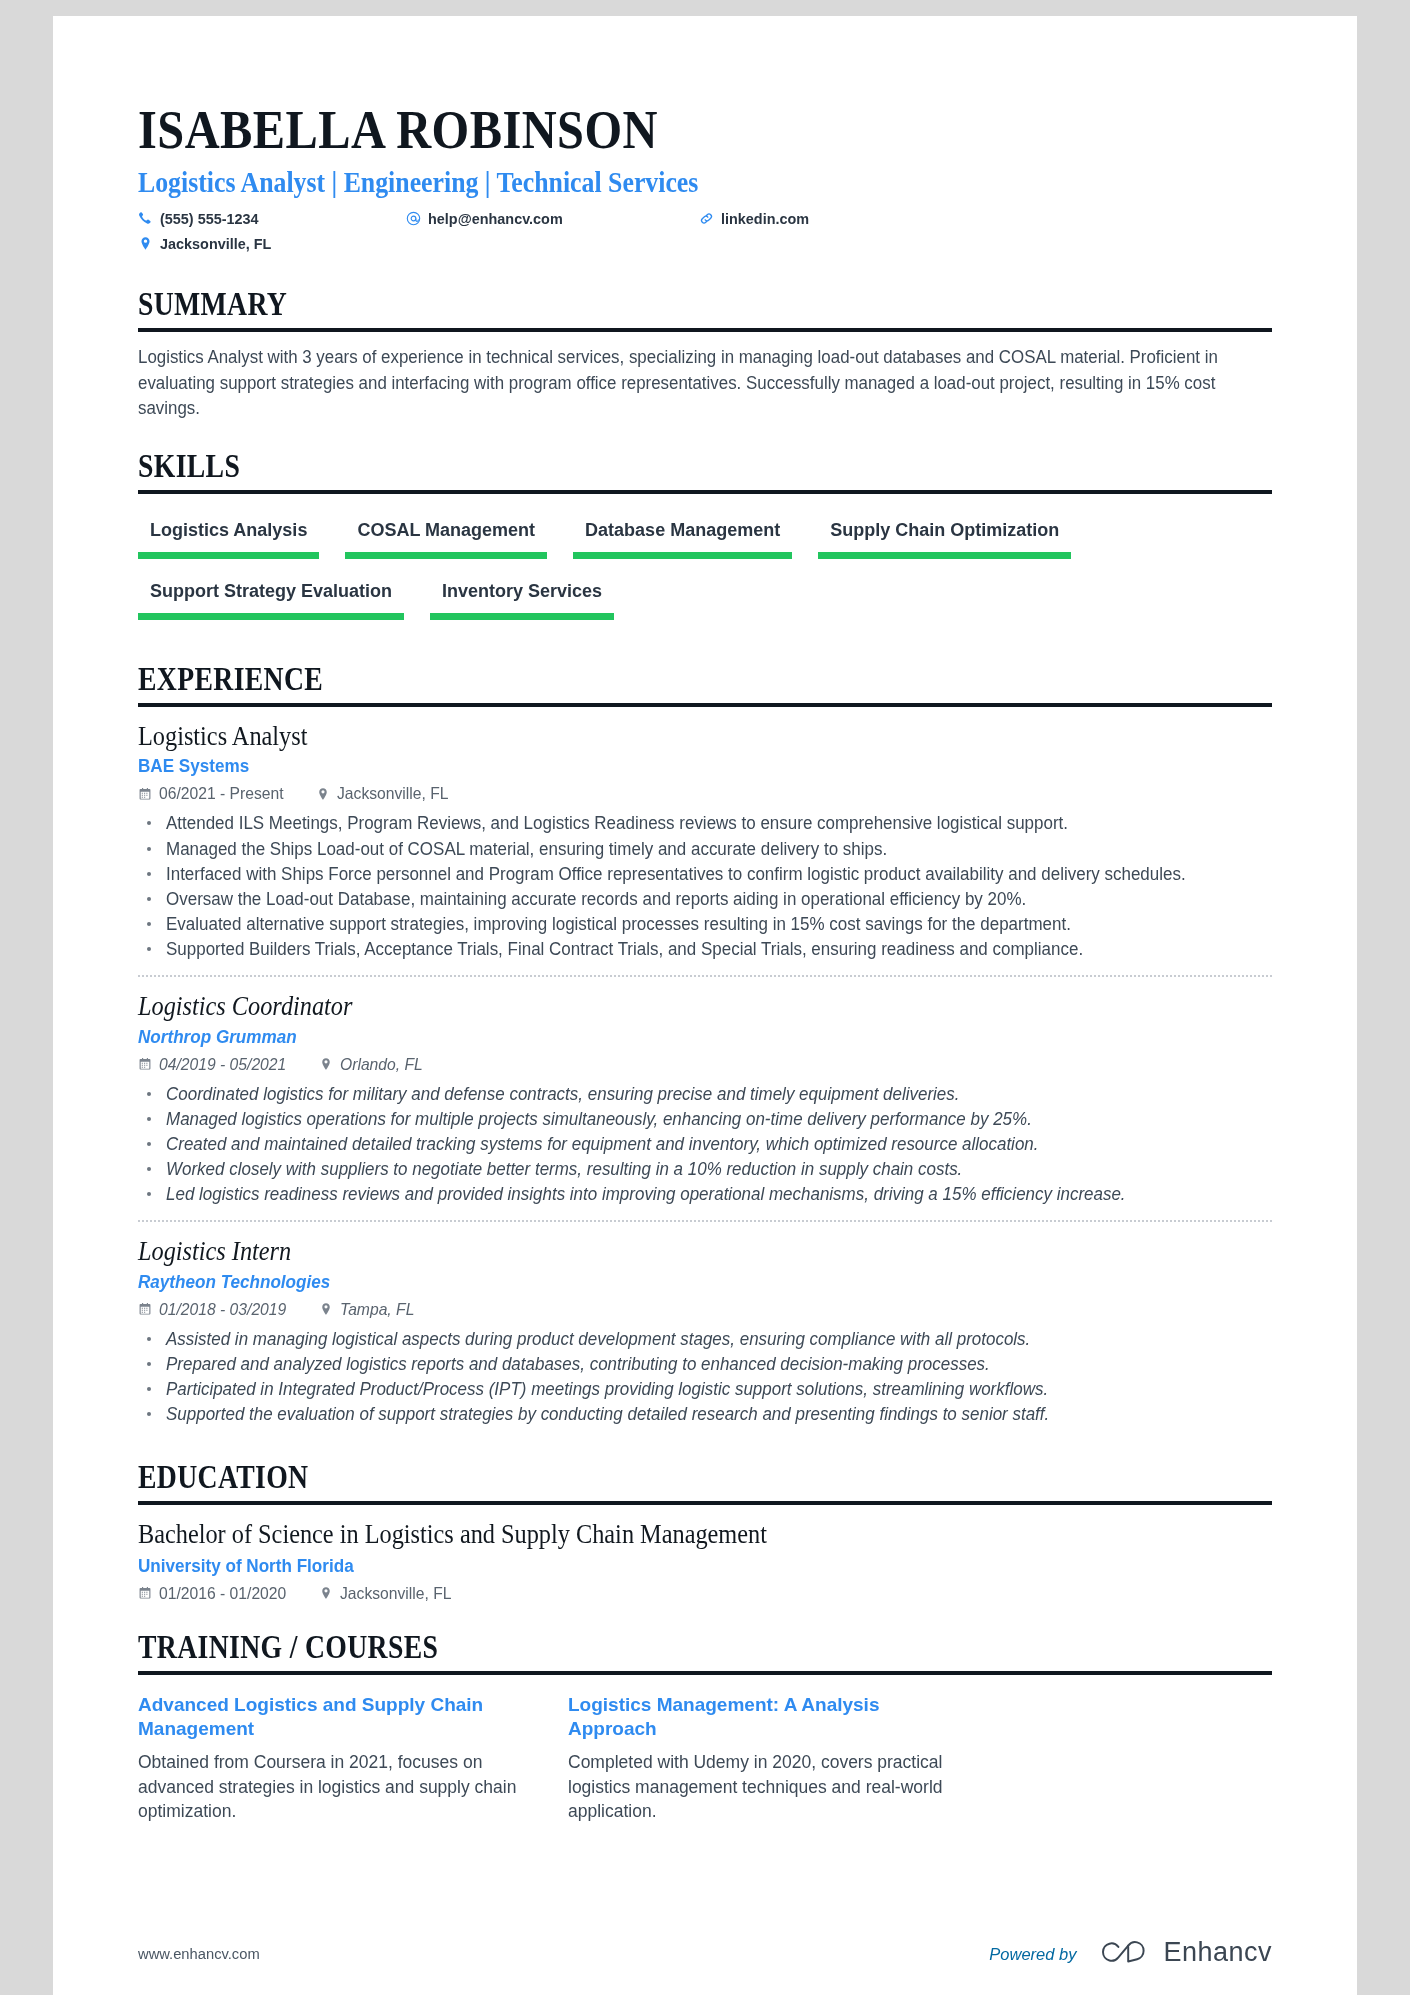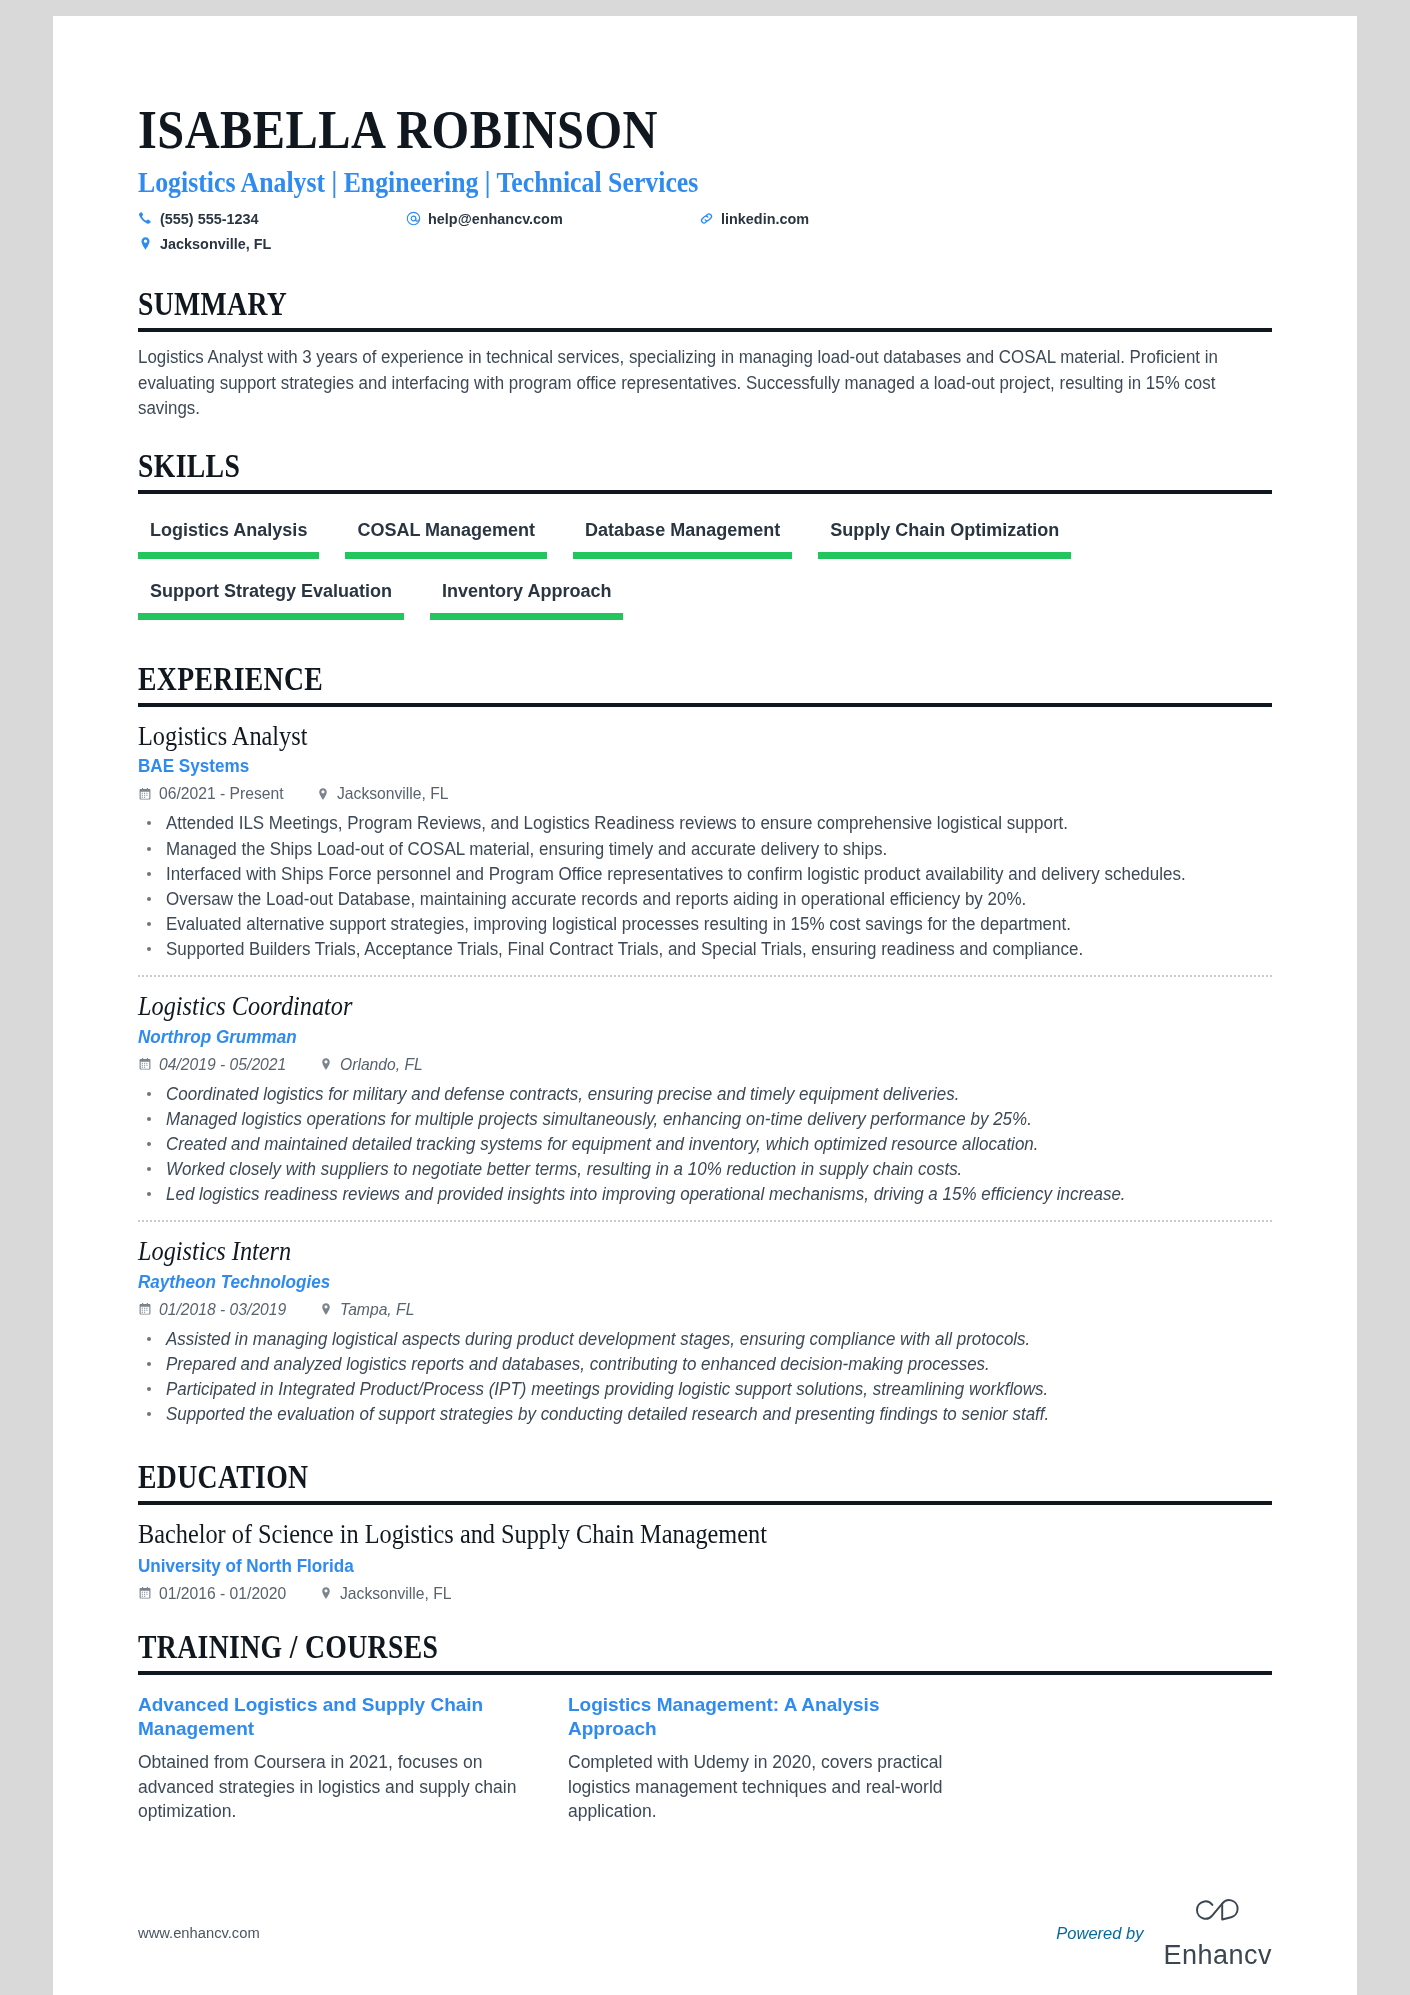--- a/index.html
+++ b/index.html
@@ -234,23 +234,21 @@
     align-items:center;
     gap:20px;
   }
   .powered {
     font-size:16.5px;
     color:#0369a1;
     font-style:italic;
   }
   .brand {
     display:flex;
-    align-items:center;
     gap:11px;
-    flex-direction:column;
   }
   .brand-name {
     font-size:27px;
     color:#3b4652;
     letter-spacing:0.5px;
   }
 </style>
 </head>
 <body>
 
@@ -317,21 +315,21 @@
   <div class="section">
     <div class="sec-head">SKILLS</div>
     <div class="sec-rule"></div>
     <div class="sec-body">
       <div class="skills-wrap">
         <div class="skill">Logistics Analysis</div>
         <div class="skill">COSAL Management</div>
         <div class="skill">Database Management</div>
         <div class="skill">Supply Chain Optimization</div>
         <div class="skill">Support Strategy Evaluation</div>
-        <div class="skill">Inventory Approach</div>
+        <div class="skill">Inventory Services</div>
       </div>
     </div>
   </div>
 
   <div class="section">
     <div class="sec-head">EXPERIENCE</div>
     <div class="sec-rule"></div>
     <div class="sec-body">
 
       <div class="job">

